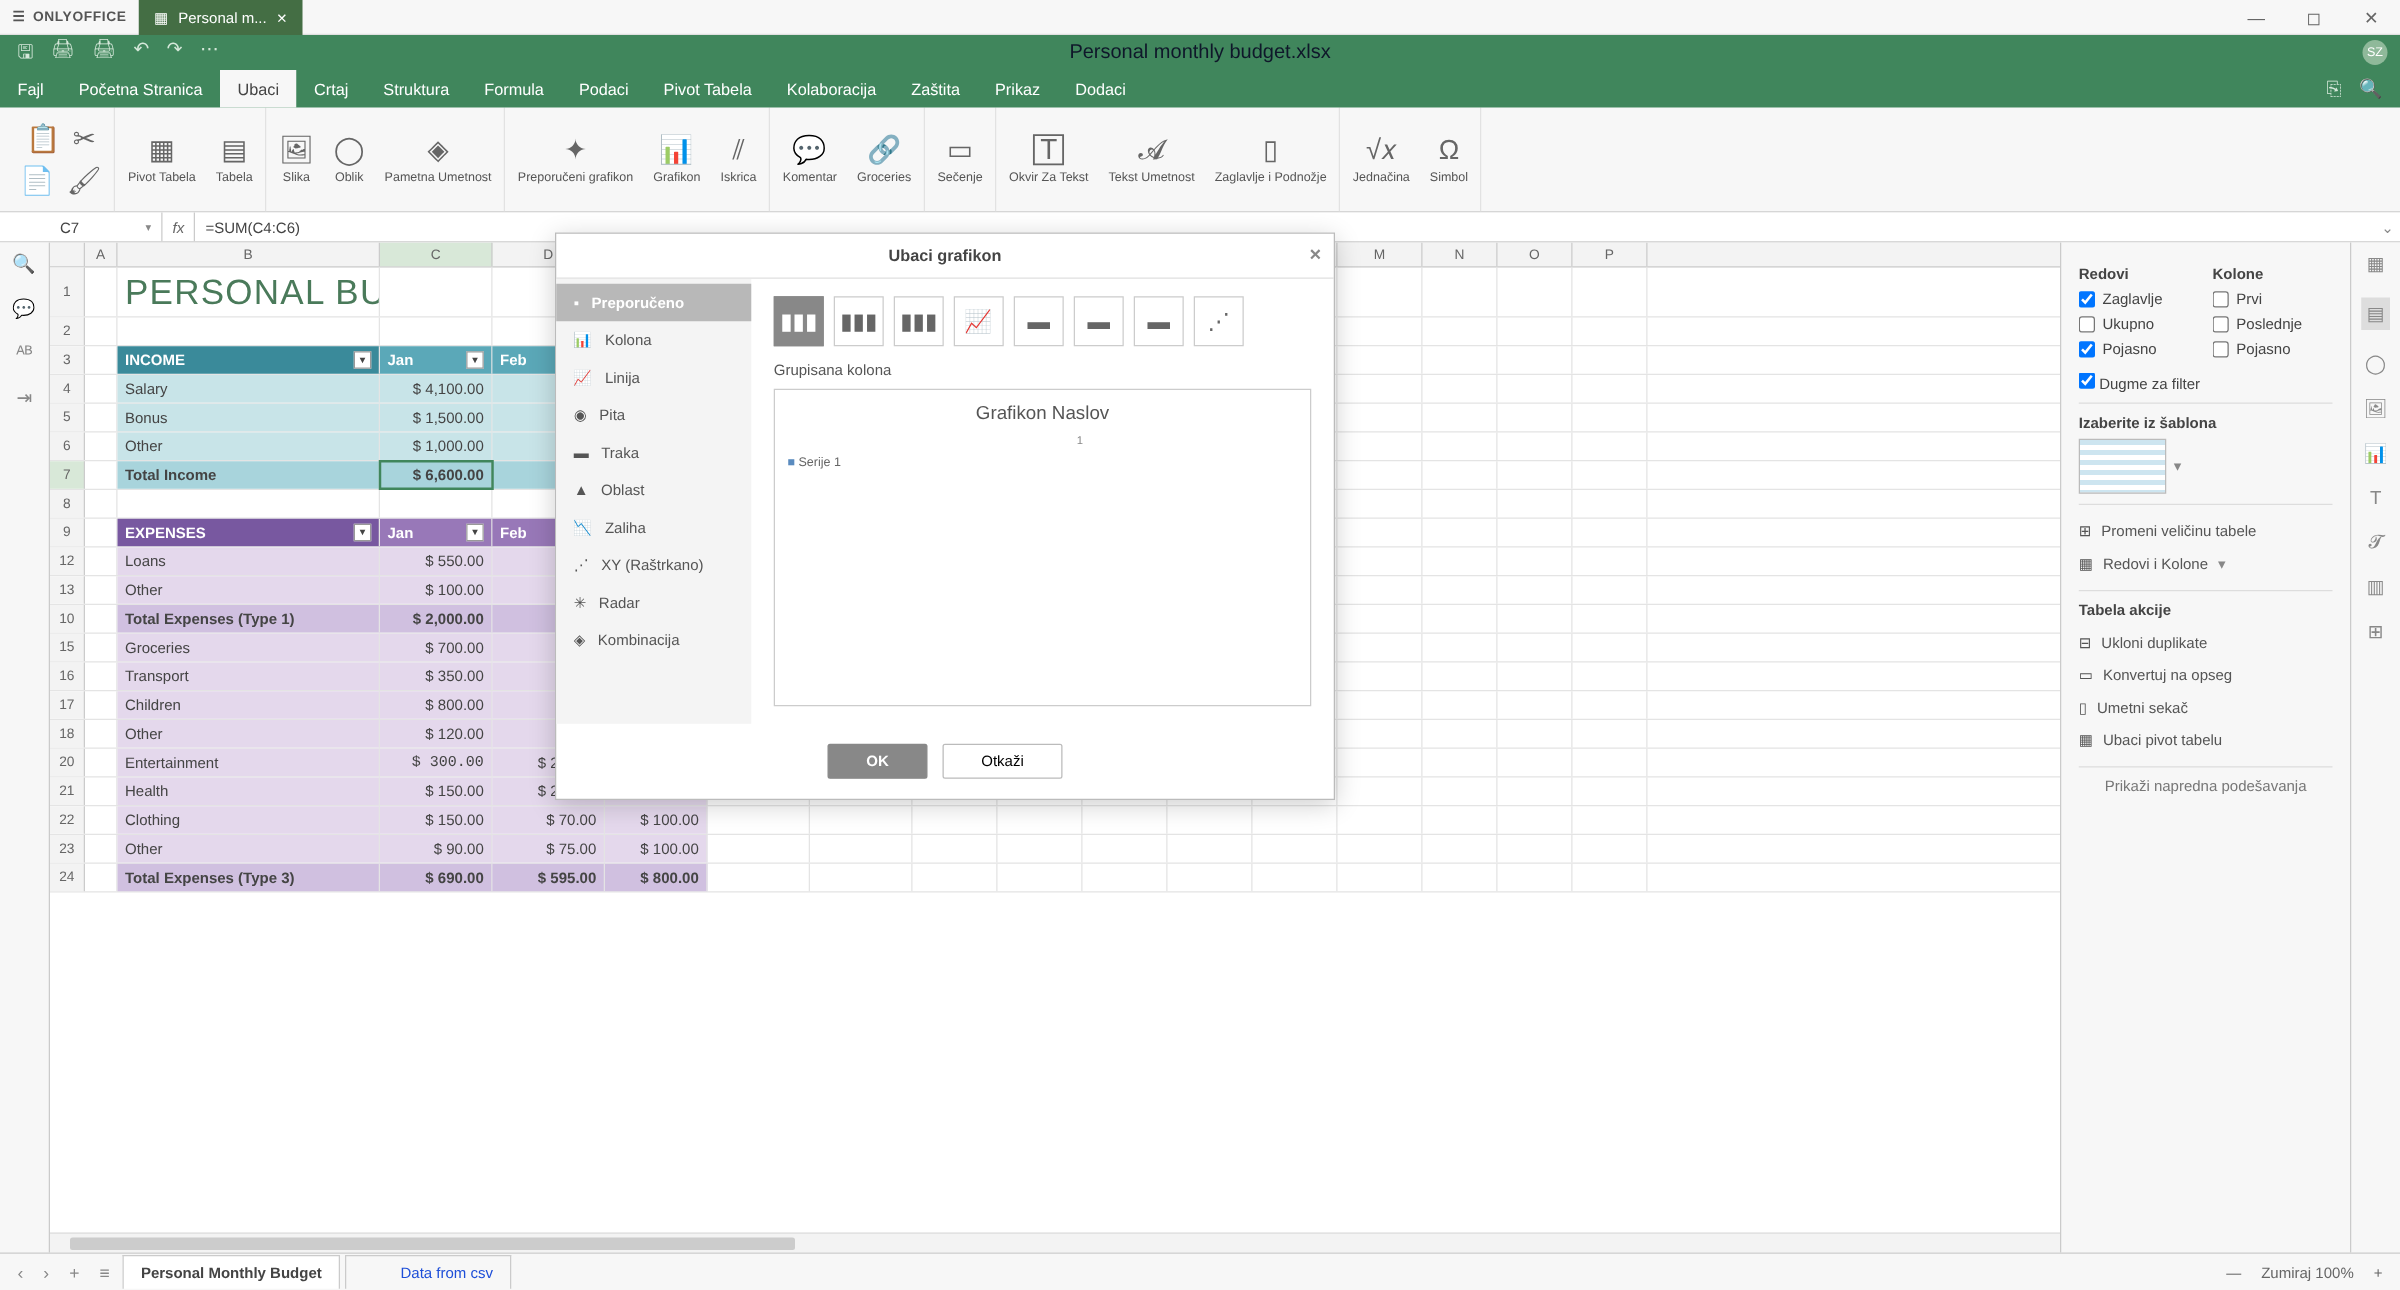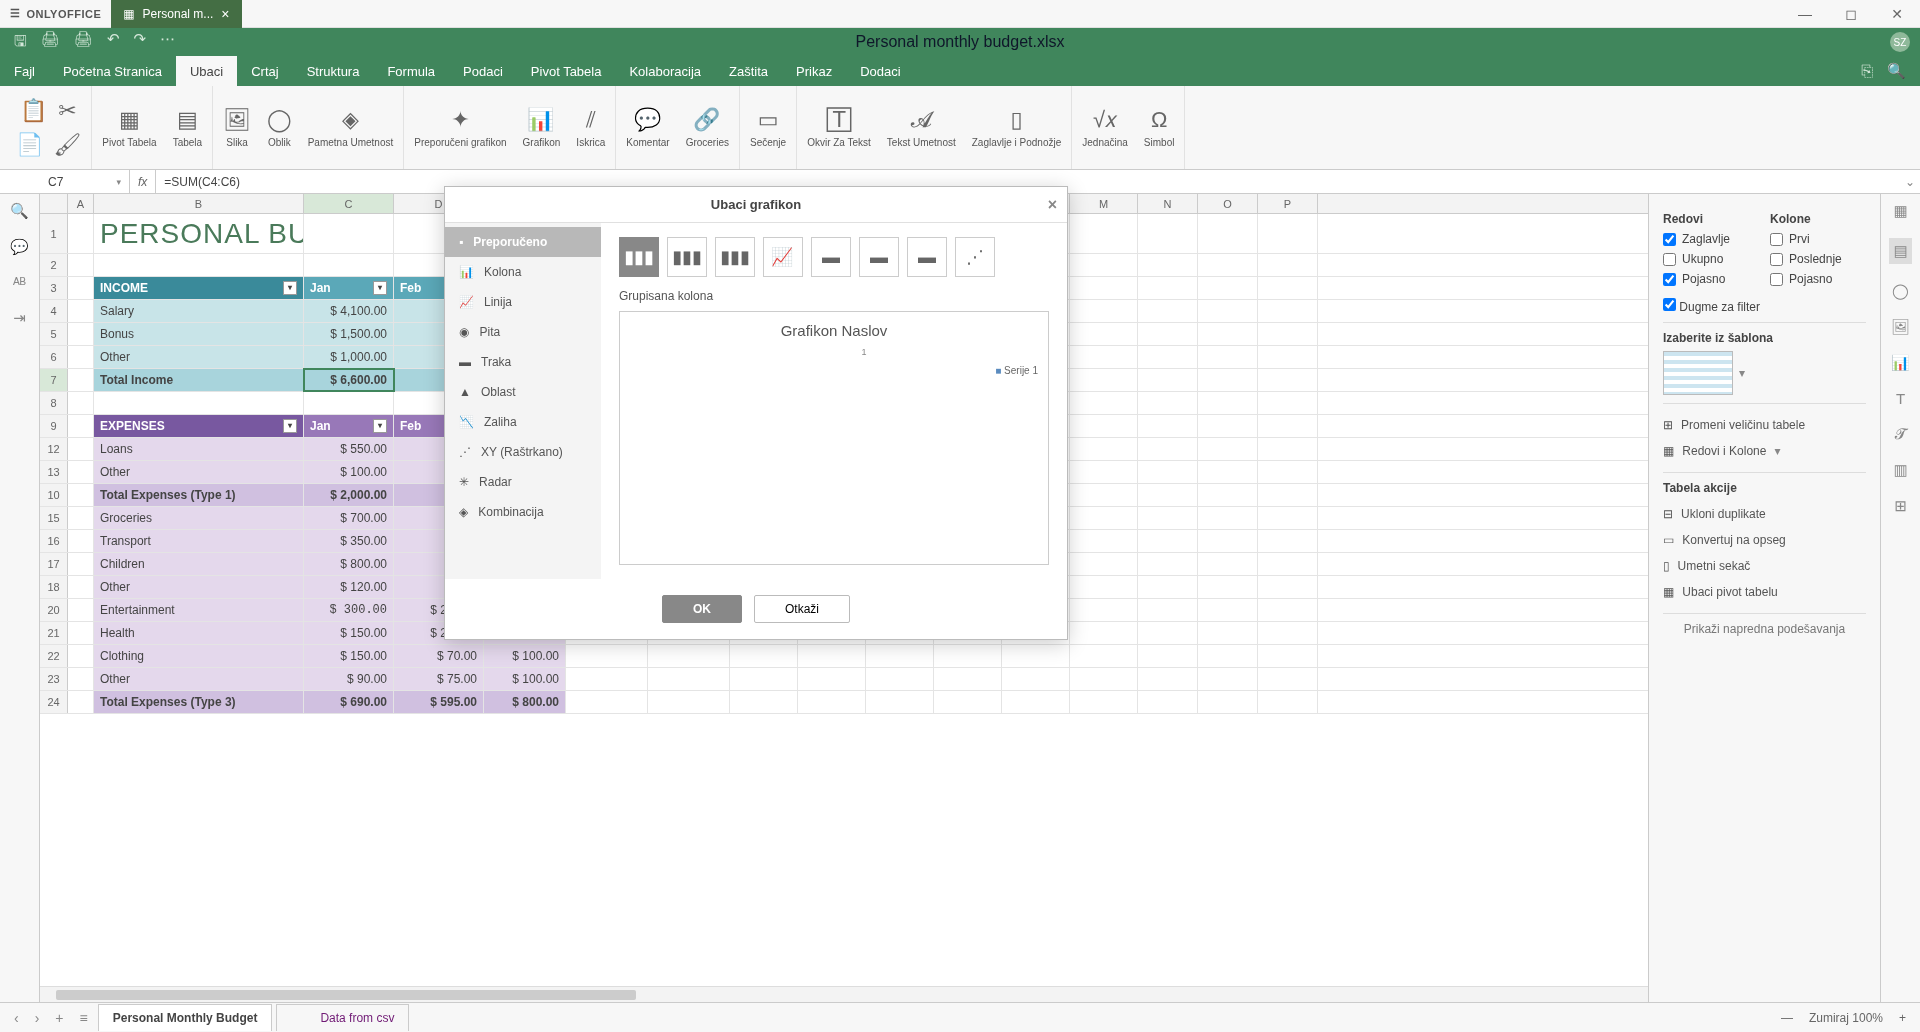--- a/index.html
+++ b/index.html
@@ -96,32 +96,32 @@
 .ct { width: 40px; height: 40px; border: 1px solid #ccc; display: flex; align-items: center; justify-content: center; font-size: 18px; color: #666; cursor: pointer; }
 .ct.active { background: #888; color: #fff; border-color: #888; }
 .chart-subtitle { font-size: 12px; color: #555; margin-bottom: 8px; }
 .chart-preview { border: 1px solid #ccc; padding: 10px; height: 254px; position: relative; }
 .chart-title { text-align: center; font-size: 15px; color: #555; margin-bottom: 8px; }
 .chart-area { display: flex; height: 180px; }
 .y-axis { width: 60px; display: flex; flex-direction: column; justify-content: space-between; font-size: 9px; color: #888; text-align: right; padding-right: 6px; }
 .plot { flex: 1; border-left: 1px solid #ccc; border-bottom: 1px solid #ccc; position: relative; display: flex; align-items: flex-end; justify-content: center; background: repeating-linear-gradient(to top, transparent, transparent 22px, #eee 22px, #eee 23px); }
 .bar { width: 110px; background: #5a8bbf; border: 1px solid #3a6a9f; }
 .x-label { text-align: center; font-size: 9px; color: #888; margin-left: 60px; margin-top: 4px; }
-.legend { text-align: right; font-size: 10px; color: #666; margin-top: 8px; }
+.legend { text-align: left; font-size: 10px; color: #666; margin-top: 8px; }
 .legend::before { content: "■ "; color: #5a8bbf; }
 .dlg-foot { padding: 16px; display: flex; justify-content: center; gap: 12px; }
 .dlg-btn { padding: 6px 30px; border: 1px solid #bbb; background: #fff; font-size: 12px; cursor: pointer; border-radius: 2px; }
 .dlg-btn.primary { background: #888; color: #fff; border-color: #888; font-weight: 600; }
 
 
 .statusbar { position: absolute; bottom: 0; left: 0; right: 0; height: 30px; background: #f7f7f7; border-top: 1px solid #cbcbcb; display: flex; align-items: center; font-size: 12px; }
 .sheet-tabs { display: flex; align-items: center; gap: 4px; padding-left: 8px; }
 .sheet-tab { padding: 6px 14px; border: 1px solid #cbcbcb; border-bottom: none; background: #fff; font-size: 12px; cursor: pointer; }
 .sheet-tab.active { font-weight: 600; }
-.sheet-tab.inactive { color: #701a75; background: #f7f7f7; padding-left: 43px; }
+.sheet-tab.inactive { color: #1d4ed8; background: #f7f7f7; padding-left: 43px; }
 .nav-btn { padding: 0 6px; color: #888; font-size: 14px; cursor: pointer; }
 .status-right { margin-left: auto; display: flex; align-items: center; gap: 16px; padding-right: 14px; color: #666; }
 .hscroll { position: absolute; bottom: 30px; left: 40px; right: 272px; height: 16px; background: #f3f3f3; border-top: 1px solid #ddd; }
 .hscroll-thumb { position: absolute; left: 16px; width: 580px; height: 10px; top: 3px; background: #ccc; border-radius: 2px; }
 
 input[type=checkbox] { width: 13px; height: 13px; }
 </style>
 </head>
 <body>
 

